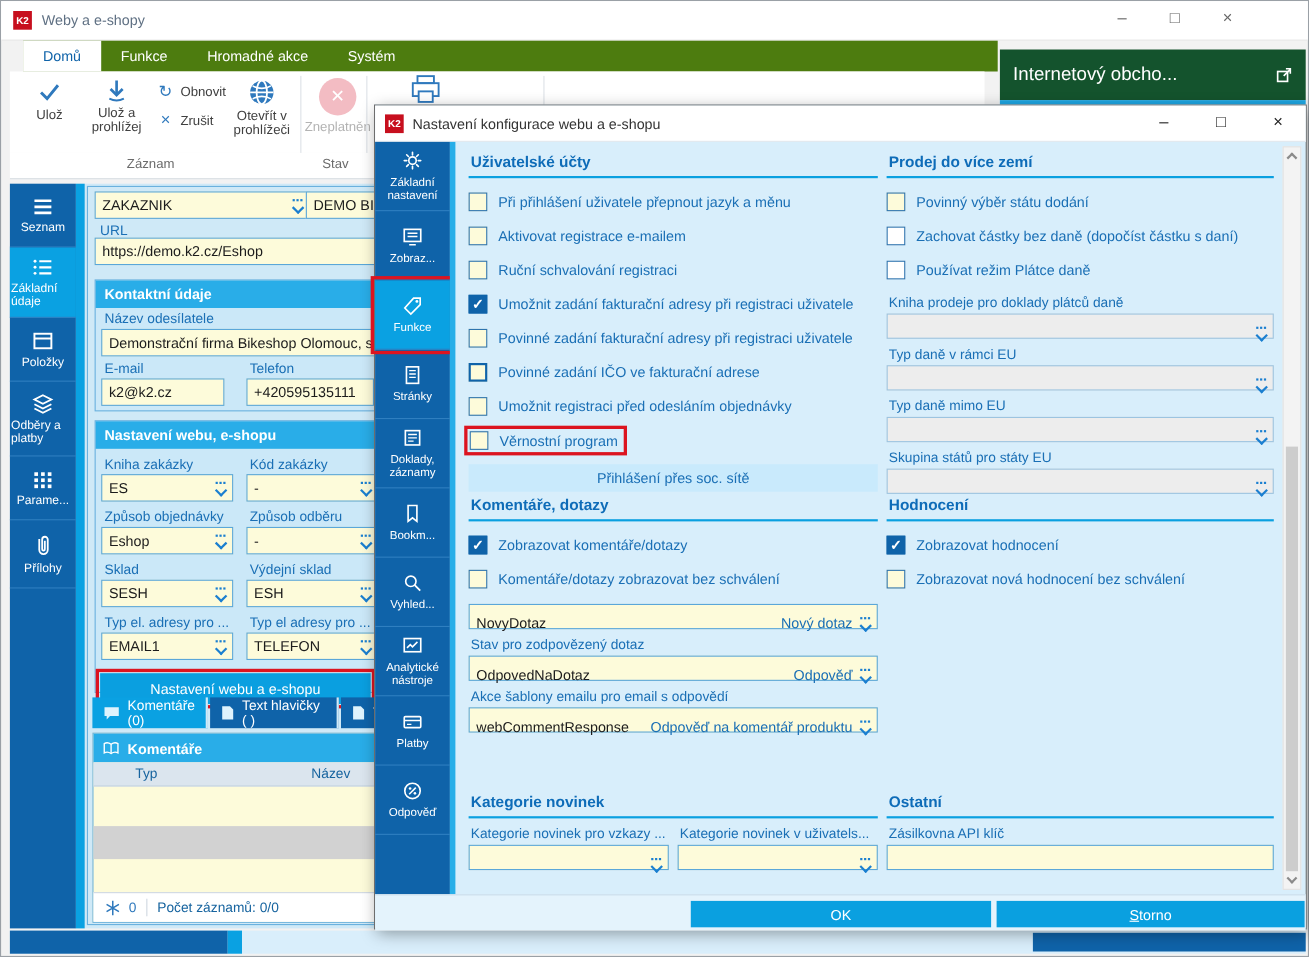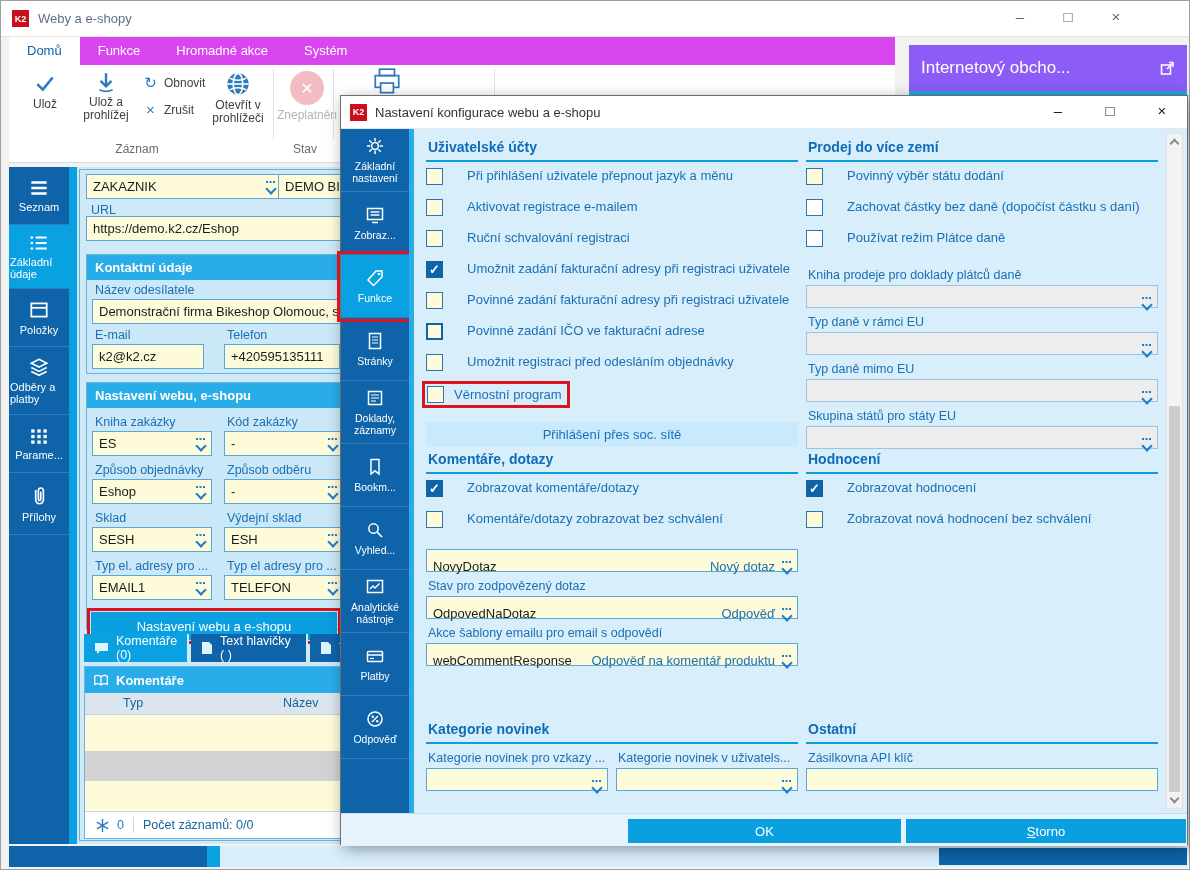--- a/index.html
+++ b/index.html
@@ -10,21 +10,21 @@
 svg{display:block}
 
 
 .win{position:absolute;left:0;top:0;width:1190px;height:870px;background:#f2f2f2;border:1px solid #9aa0a6}
 .titlebar{position:absolute;left:0;top:0;width:100%;height:36px;background:#fff;display:flex;align-items:center;gap:9px;padding-left:11px;color:#5f7083;border-bottom:1px solid #e4e4e4}
 .k2logo{width:17px;height:17px;background:#c70f1e;color:#fff;font-weight:bold;font-size:9px;display:flex;align-items:center;justify-content:center;flex:none}
 .wc{position:absolute;top:7px;display:flex;gap:26px;color:#666;font-size:15px}
 .wc span{width:22px;text-align:center;cursor:default}
 
 
-.tabbar{position:absolute;left:8px;top:36px;width:886px;height:28px;background:#d946ef;display:flex}
+.tabbar{position:absolute;left:20px;top:36px;width:886px;height:28px;background:#4d7c0f;display:flex}
 .rtab{padding:0 18px;line-height:28px;color:#fff;font-size:13px}
 .rtab.active{background:#fff;color:#0f63a9}
 .ribbon{position:absolute;left:8px;top:64px;width:886px;height:74px;background:#fff}
 .capt{position:absolute;left:8px;top:138px;width:886px;height:24px;background:#fff;border-bottom:1px solid #d5dbe0;color:#6b6b6b;font-size:12px}
 .capt span{position:absolute;top:3px;text-align:center}
 .vsep{position:absolute;top:68px;height:92px;width:1px;background:#dde2e7}
 .rbtn{position:absolute;display:flex;flex-direction:column;align-items:center;color:#404040;font-size:12px;line-height:13px;text-align:center}
 .rsmall{position:absolute;display:flex;align-items:center;gap:6px;color:#404040;font-size:12px}
 .rsmall .g{color:#2f79bd;font-size:15px;width:15px;text-align:center}
 .disabled-lbl{color:#b3b3b3}
@@ -59,38 +59,38 @@
 .cpanel .cols span{position:absolute;top:3px}
 .grayrow{position:absolute;left:0;width:100%;height:30px;background:#d2d2d2}
 .cfoot{position:absolute;left:0;bottom:0;width:100%;height:27px;background:#fff;border-top:1px solid #cfd8e0;display:flex;align-items:center;color:#17649f;font-size:12.5px}
 
 
 .statusbg{position:absolute;left:8px;top:845px;width:1178px;height:21px;background:#d9eefb}
 .statusdark{position:absolute;left:8px;top:845px;width:198px;height:21px;background:#0f63a9}
 .statuscyan{position:absolute;left:206px;top:845px;width:13px;height:21px;background:#0aa1e2}
 
 
-.rp-h{position:absolute;left:908px;top:44px;width:278px;height:46px;background:#8b5cf6;color:#fff;display:flex;align-items:center;padding:0 12px;font-size:17px}
+.rp-h{position:absolute;left:908px;top:44px;width:278px;height:46px;background:#14532d;color:#fff;display:flex;align-items:center;padding:0 12px;font-size:17px}
 .rp-bar{position:absolute;left:908px;top:90px;width:278px;height:28px;background:#1ea7e3;color:#fff;font-weight:bold;font-size:13px;display:flex;align-items:center;padding:0 10px}
 .rp-foot{position:absolute;left:938px;top:847px;width:248px;height:17px;background:#0f63a9}
 .caretup{width:9px;height:9px;border-left:2px solid #fff;border-top:2px solid #fff;transform:rotate(45deg);margin-left:auto;margin-top:4px}
 
 
 .dlg{position:absolute;left:340px;top:95px;width:848px;height:750px;background:#d8eefb;border:1px solid #6d6d6d;box-shadow:3px 4px 14px rgba(0,0,0,.38);z-index:10}
 .dlg-title{position:absolute;left:0;top:0;width:100%;height:33px;background:#fff;display:flex;align-items:center;gap:8px;padding-left:9px;color:#333;border-bottom:1px solid #dfe7ee}
 .dlg-wc{position:absolute;top:6px;right:14px;display:flex;gap:30px;color:#222;font-size:15px}
 .dlg-wc span{width:22px;text-align:center}
 .dnav{position:absolute;left:0;top:33px;width:68px;height:684px;background:#0f63a9}
 .dnav-it{min-height:63px;display:flex;flex-direction:column;align-items:center;justify-content:center;gap:4px;color:#fff;font-size:10.5px;line-height:12px;text-align:center;padding:6px 1px;border-bottom:1px solid #2f7fc0}
 .dnav-it.sel{background:#0aa1e2}
 .dstrip{position:absolute;left:68px;top:33px;width:5px;height:684px;background:#27aee8}
 .dcontent{position:absolute;left:73px;top:33px;width:775px;height:684px}
 .dsec{position:absolute}
 .dsec h3{font-size:14px;font-weight:bold;color:#0e6cb8;padding:4px 0 5px 2px;border-bottom:2px solid #0aa0e0}
-.cbrow{height:31px;display:flex;align-items:flex-start;gap:24px}
+.cbrow{height:31px;display:flex;align-items:center;gap:10px}
 .cb{width:17px;height:17px;background:#fdfbda;border:1px solid #2e74ae;flex:none;display:flex;align-items:center;justify-content:center}
 .cb.wh{background:#fff;border-color:#2e74ae}
 .cb.chk{background:#0f63a9;border-color:#0f63a9}
 .cb.chk::after{content:"✓";color:#fff;font-size:13px;font-weight:bold}
 .cb.foc{border:2px solid #0f63a9}
 .cblbl{font-size:13px;color:#1a6fb5}
 .fg{margin-top:7px}
 .fg .lab{font-size:12.5px;color:#1a6fb5;padding-left:2px;margin-bottom:3px}
 .dinp{background:#fdfbda;border:1px solid #5aa7d9;height:23px;display:flex;align-items:center;padding:12px 4px 0 6px;font-size:13px;color:#1c1c1c}
 .dinp .desc{margin-left:auto;color:#1a6fb5;padding-right:2px;white-space:nowrap}

